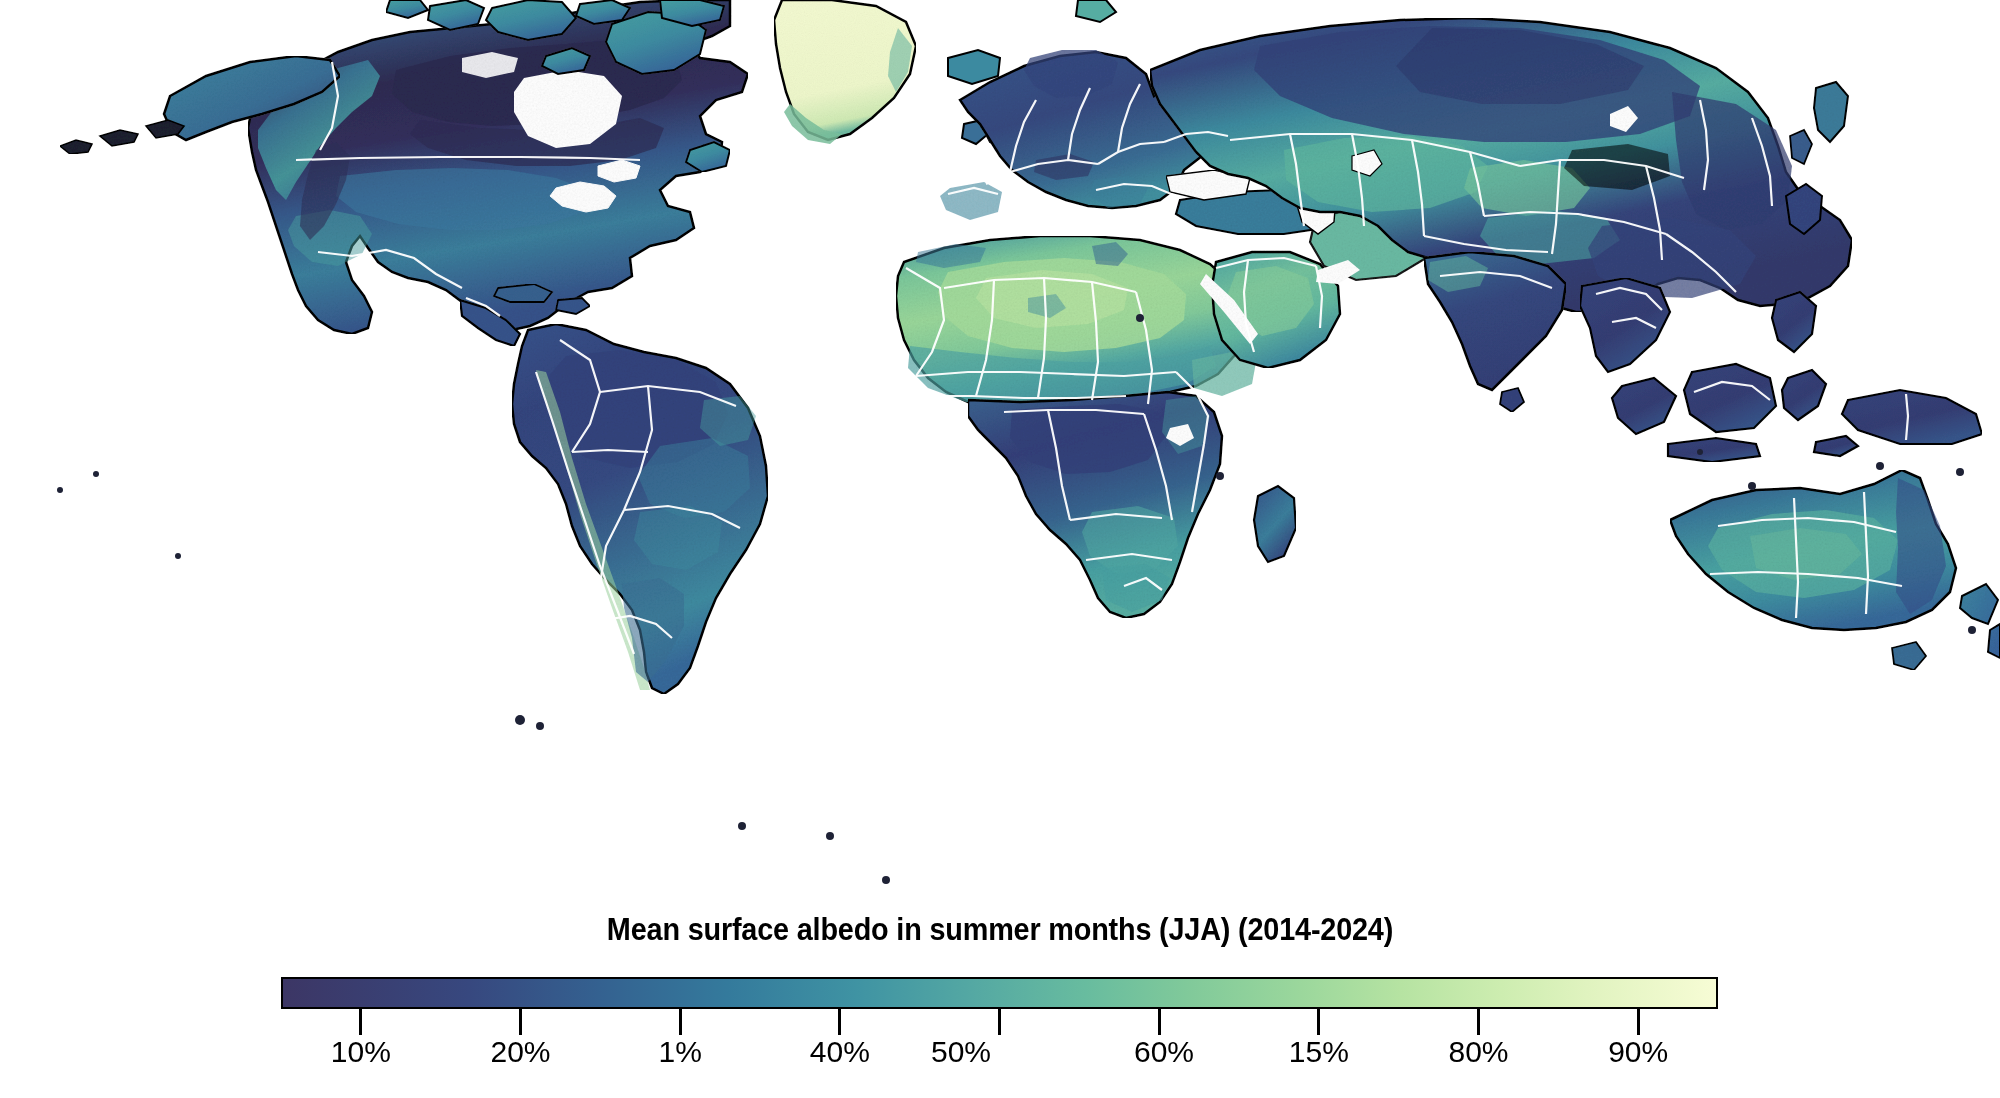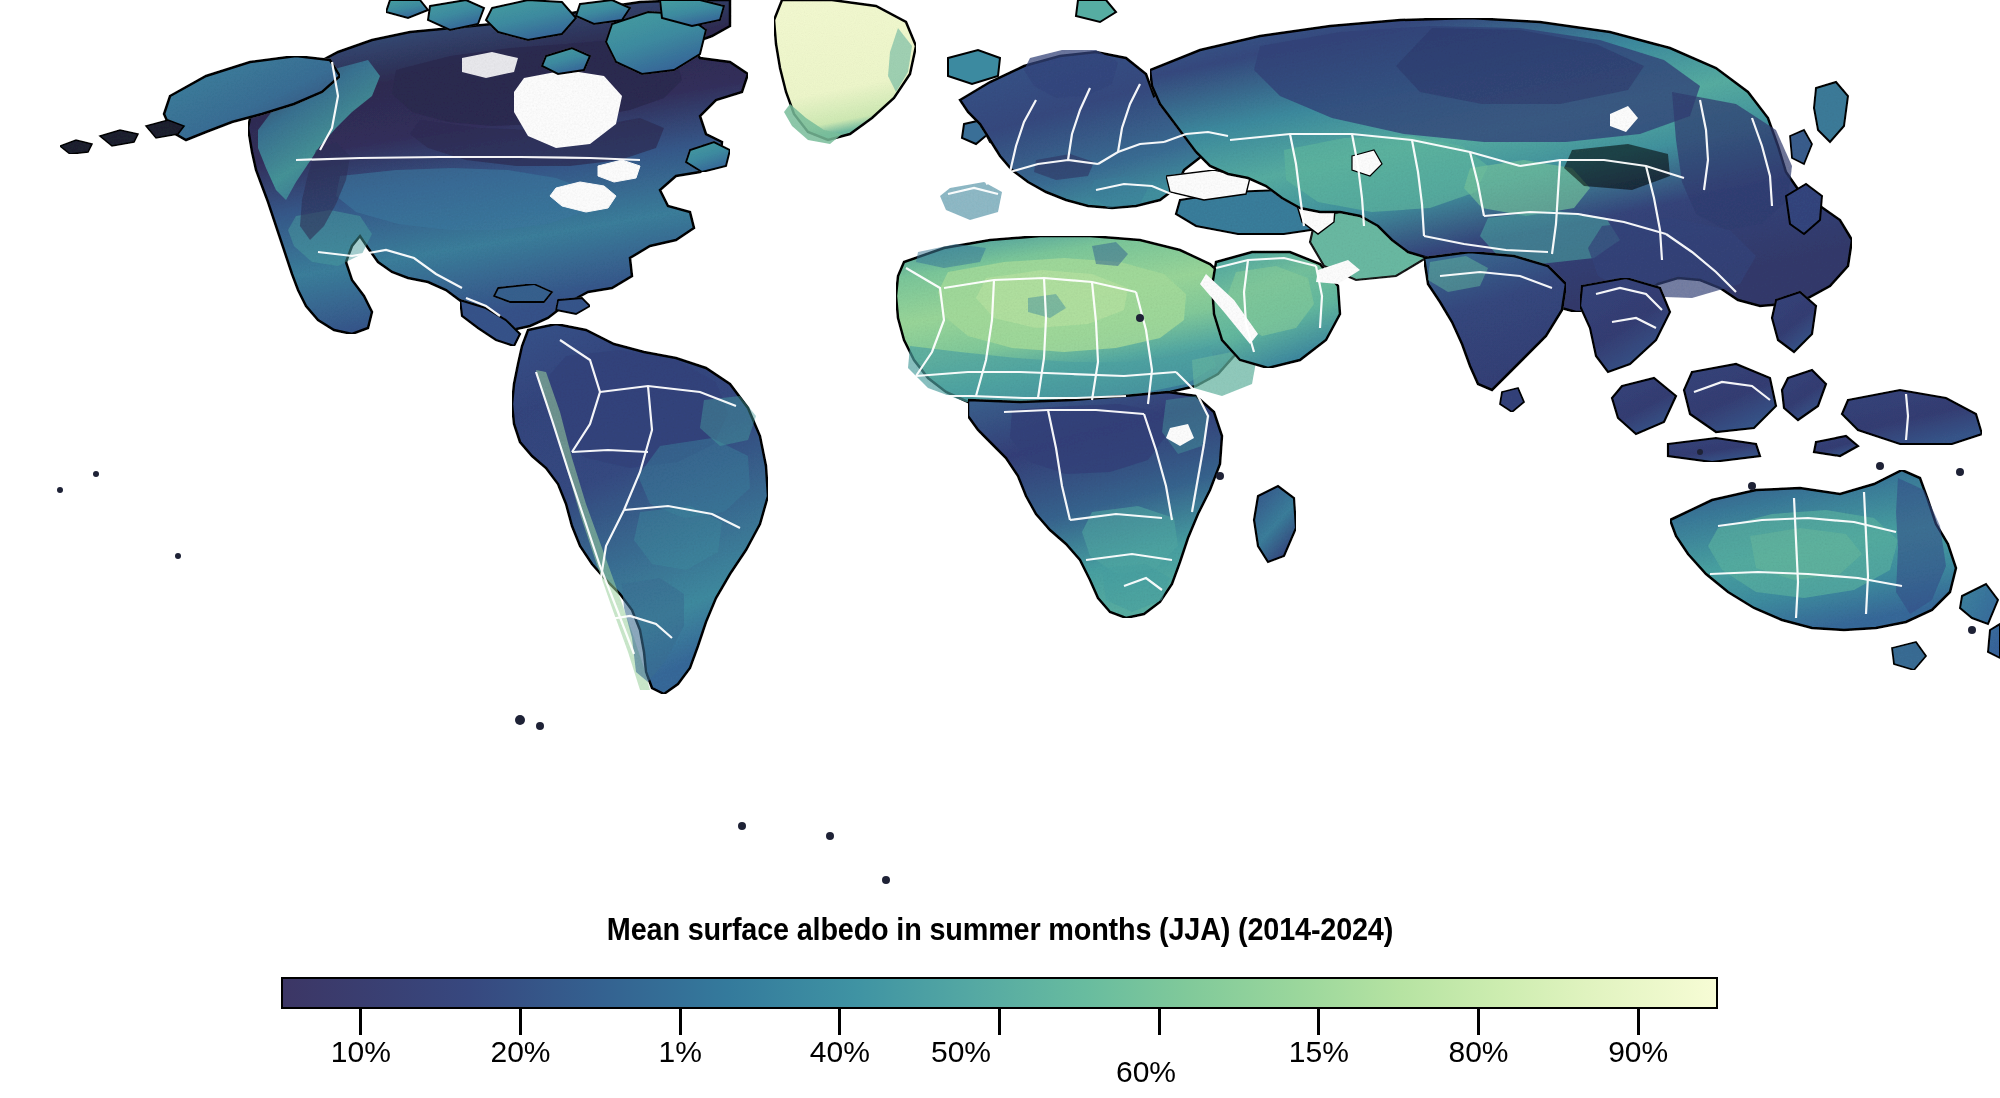--- a/index.html
+++ b/index.html
@@ -553,20 +553,20 @@
         <div class="cbar-tick" style="left: 1036.33px;"></div>
         <div class="cbar-tick" style="left: 1196px;"></div>
         <div class="cbar-tick" style="left: 1355.67px;"></div>
       </div>
     <div id="cbar-labels">
         <div class="cbar-label" style="left: 79.8333px;">10%</div>
         <div class="cbar-label" style="left: 239.5px;">20%</div>
         <div class="cbar-label" style="left: 399.167px;">1%</div>
         <div class="cbar-label" style="left: 558.833px;">40%</div>
         <div class="cbar-label" style="left: 680px;">50%</div>
-        <div class="cbar-label" style="left: 865px; margin-top: 20px;">60%</div>
+        <div class="cbar-label" style="left: 883px;">60%</div>
         <div class="cbar-label" style="left: 1037.83px;">15%</div>
         <div class="cbar-label" style="left: 1197.5px;">80%</div>
         <div class="cbar-label" style="left: 1357.17px;">90%</div>
       </div>
   </div>
 
 </div>
 
 </body></html>

